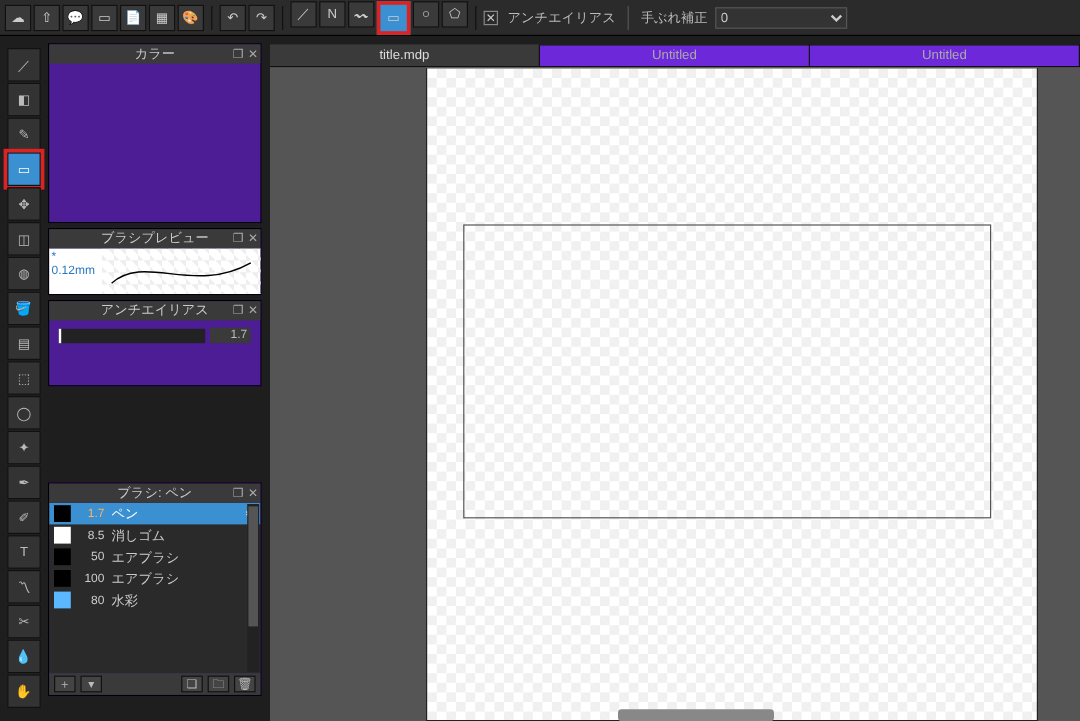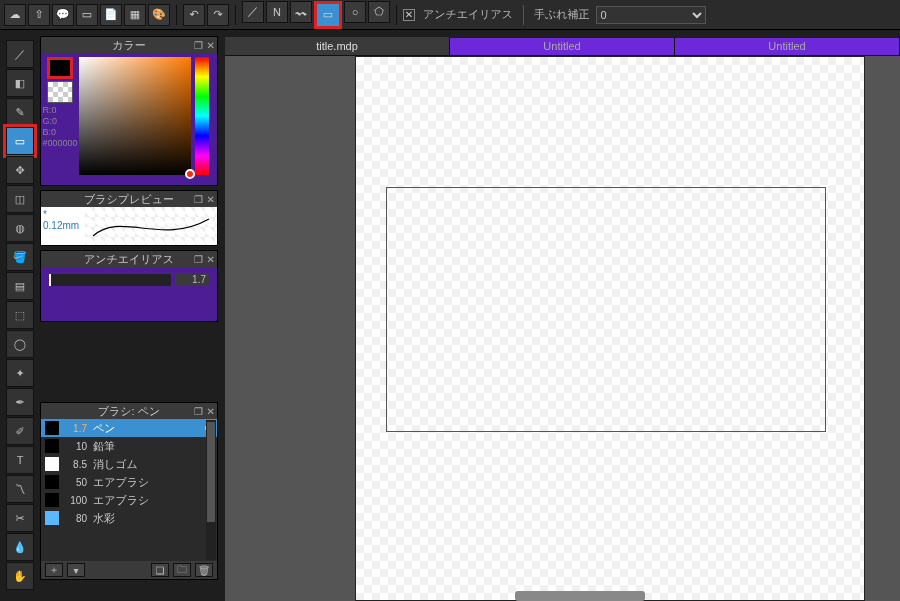--- a/index.html
+++ b/index.html
@@ -146,36 +146,20 @@
     <div class="tool">💧</div>
     <div class="tool">✋</div>
   </div>
 
 <div class="panel" id="p-color">
   <div class="panel-title">
     <span>カラー</span>
     <span class="popout">❐</span>
     <span class="close">✕</span>
   </div>
-  <div class="color-body">
-    <div class="swatch-stack">
-      <div class="swatch-fg"></div>
-      <div class="swatch-bg"></div>
-      <div class="swatch-info">
-        <div>R:0</div>
-        <div>G:0</div>
-        <div>B:0</div>
-        <div>#000000</div>
-      </div>
-    </div>
-    <div class="sv-box">
-        <div class="cur"></div>
-      </div>
-    <div class="hue"></div>
-  </div>
 </div>
 
 <div class="panel" id="p-preview">
   <div class="panel-title">
     <span>ブラシプレビュー</span>
     <span class="popout">❐</span>
     <span class="close">✕</span>
   </div>
   <div class="preview-body">
     <div class="pv-size">* 0.12mm</div>
@@ -208,25 +192,20 @@
     <span>ブラシ: ペン</span>
     <span class="popout">❐</span>
     <span class="close">✕</span>
   </div>
   <div class="brush-body" id="brush-body">
       <div class="brush-row sel">
         <div class="br-sw" style="background:#000000"></div>
         <div class="br-sz">1.7</div>
         <div class="br-name">ペン</div>
         <div class="br-gear">⚙</div>
-      </div>
-      <div class="brush-row">
-        <div class="br-sw" style="background:#000000"></div>
-        <div class="br-sz">10</div>
-        <div class="br-name">鉛筆</div>
       </div>
       <div class="brush-row">
         <div class="br-sw" style="background:#ffffff"></div>
         <div class="br-sz">8.5</div>
         <div class="br-name">消しゴム</div>
       </div>
       <div class="brush-row">
         <div class="br-sw" style="background:#000000"></div>
         <div class="br-sz">50</div>
         <div class="br-name">エアブラシ</div>

